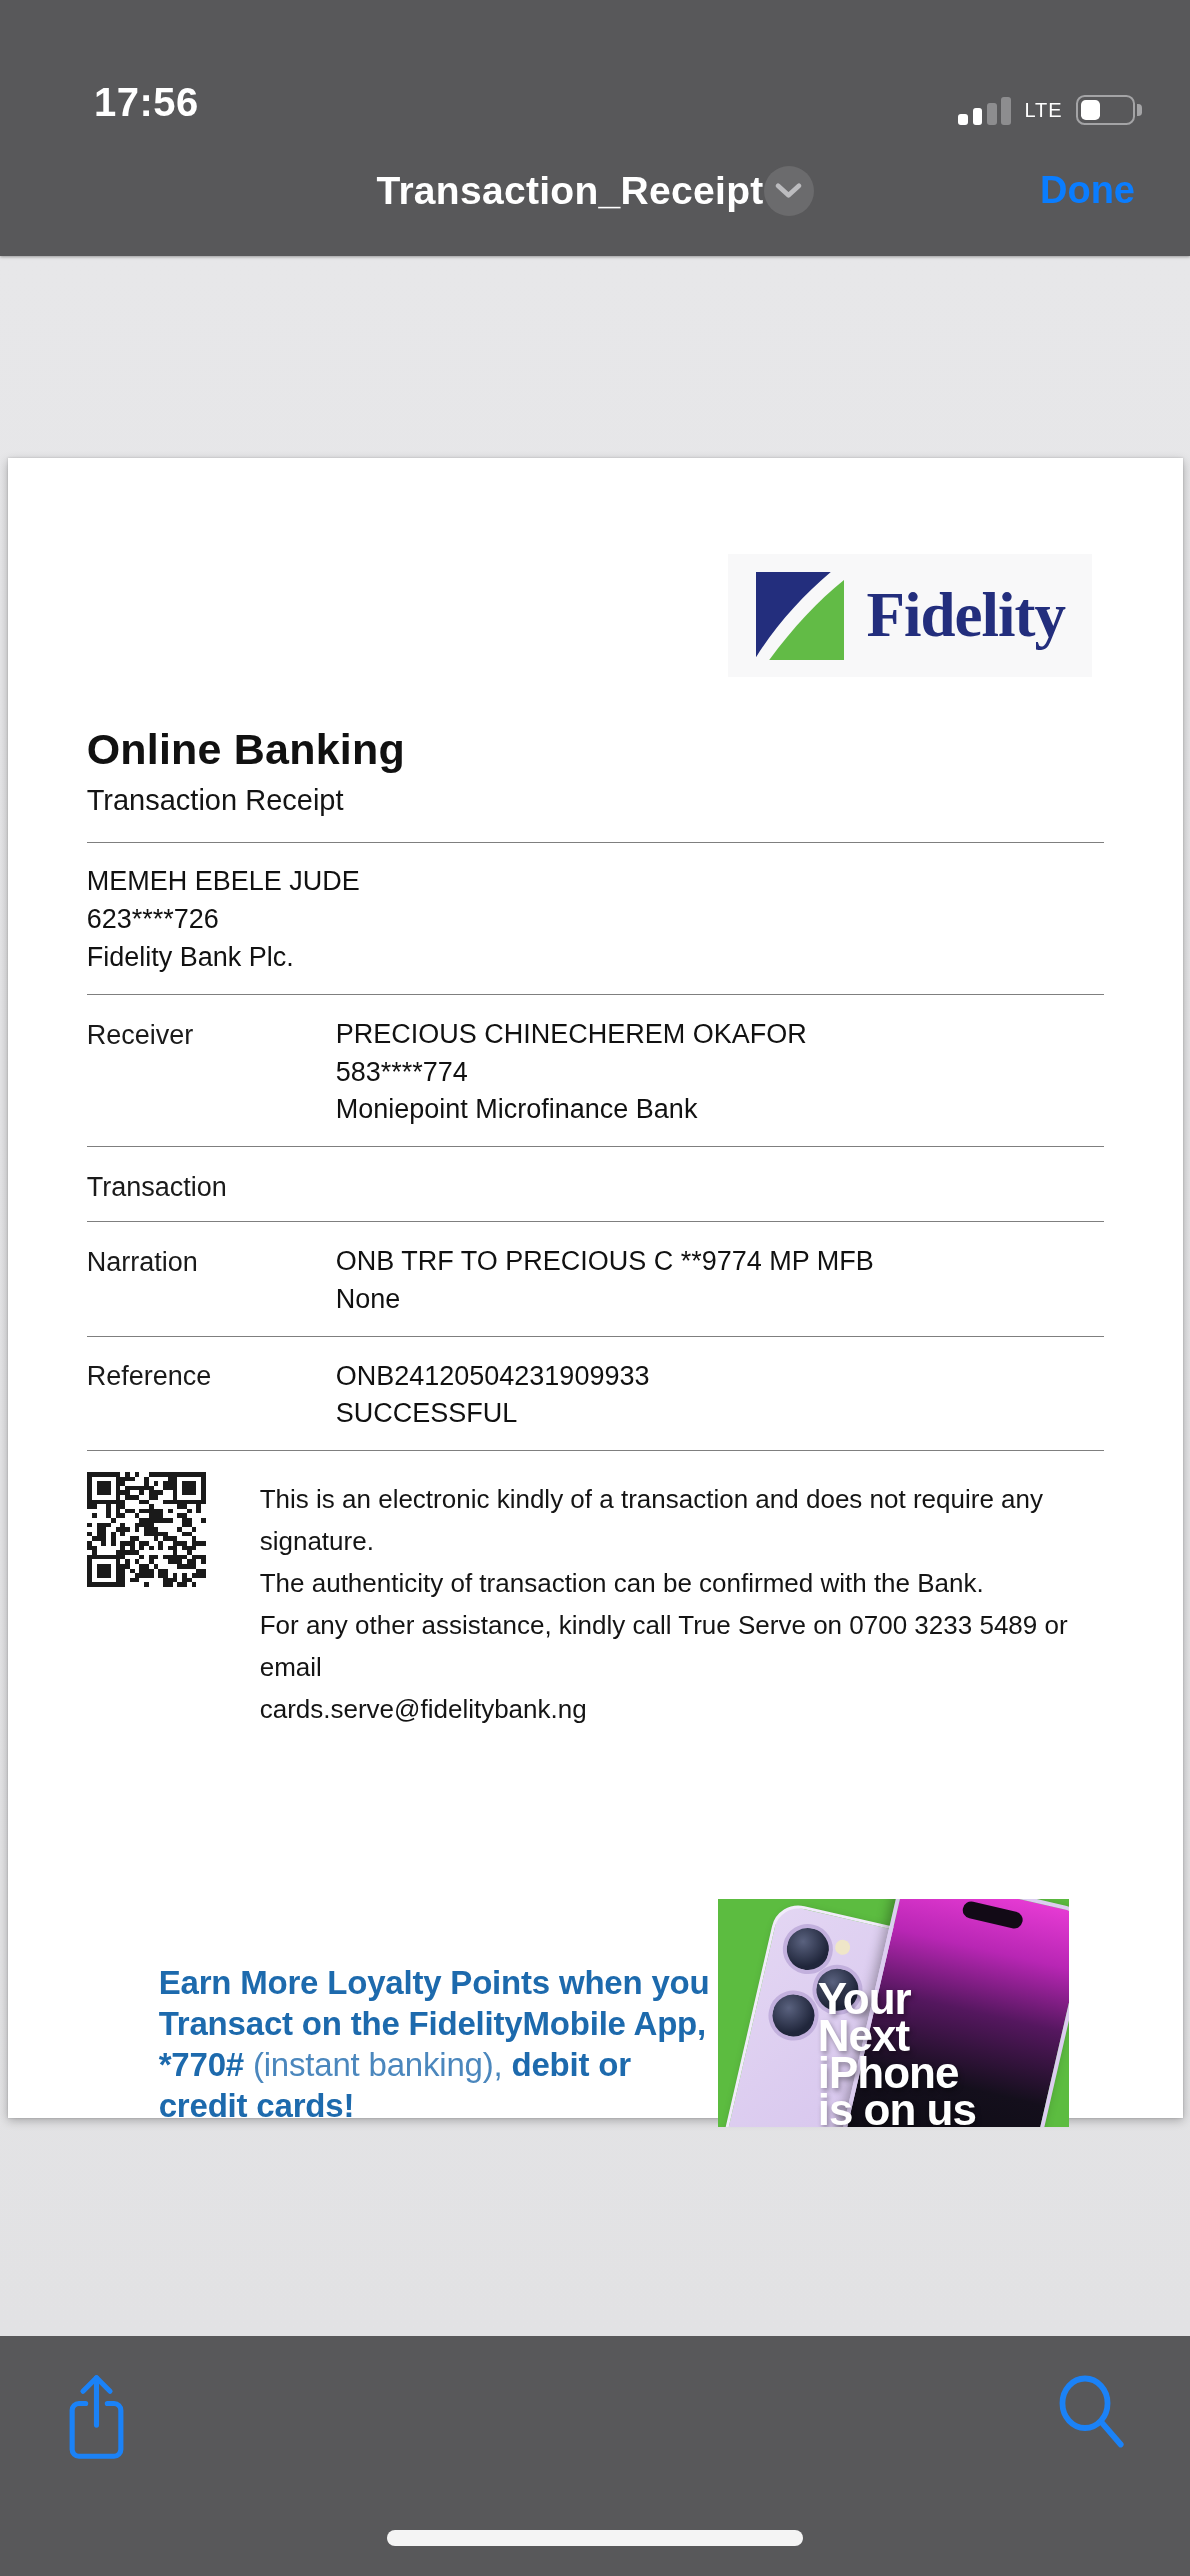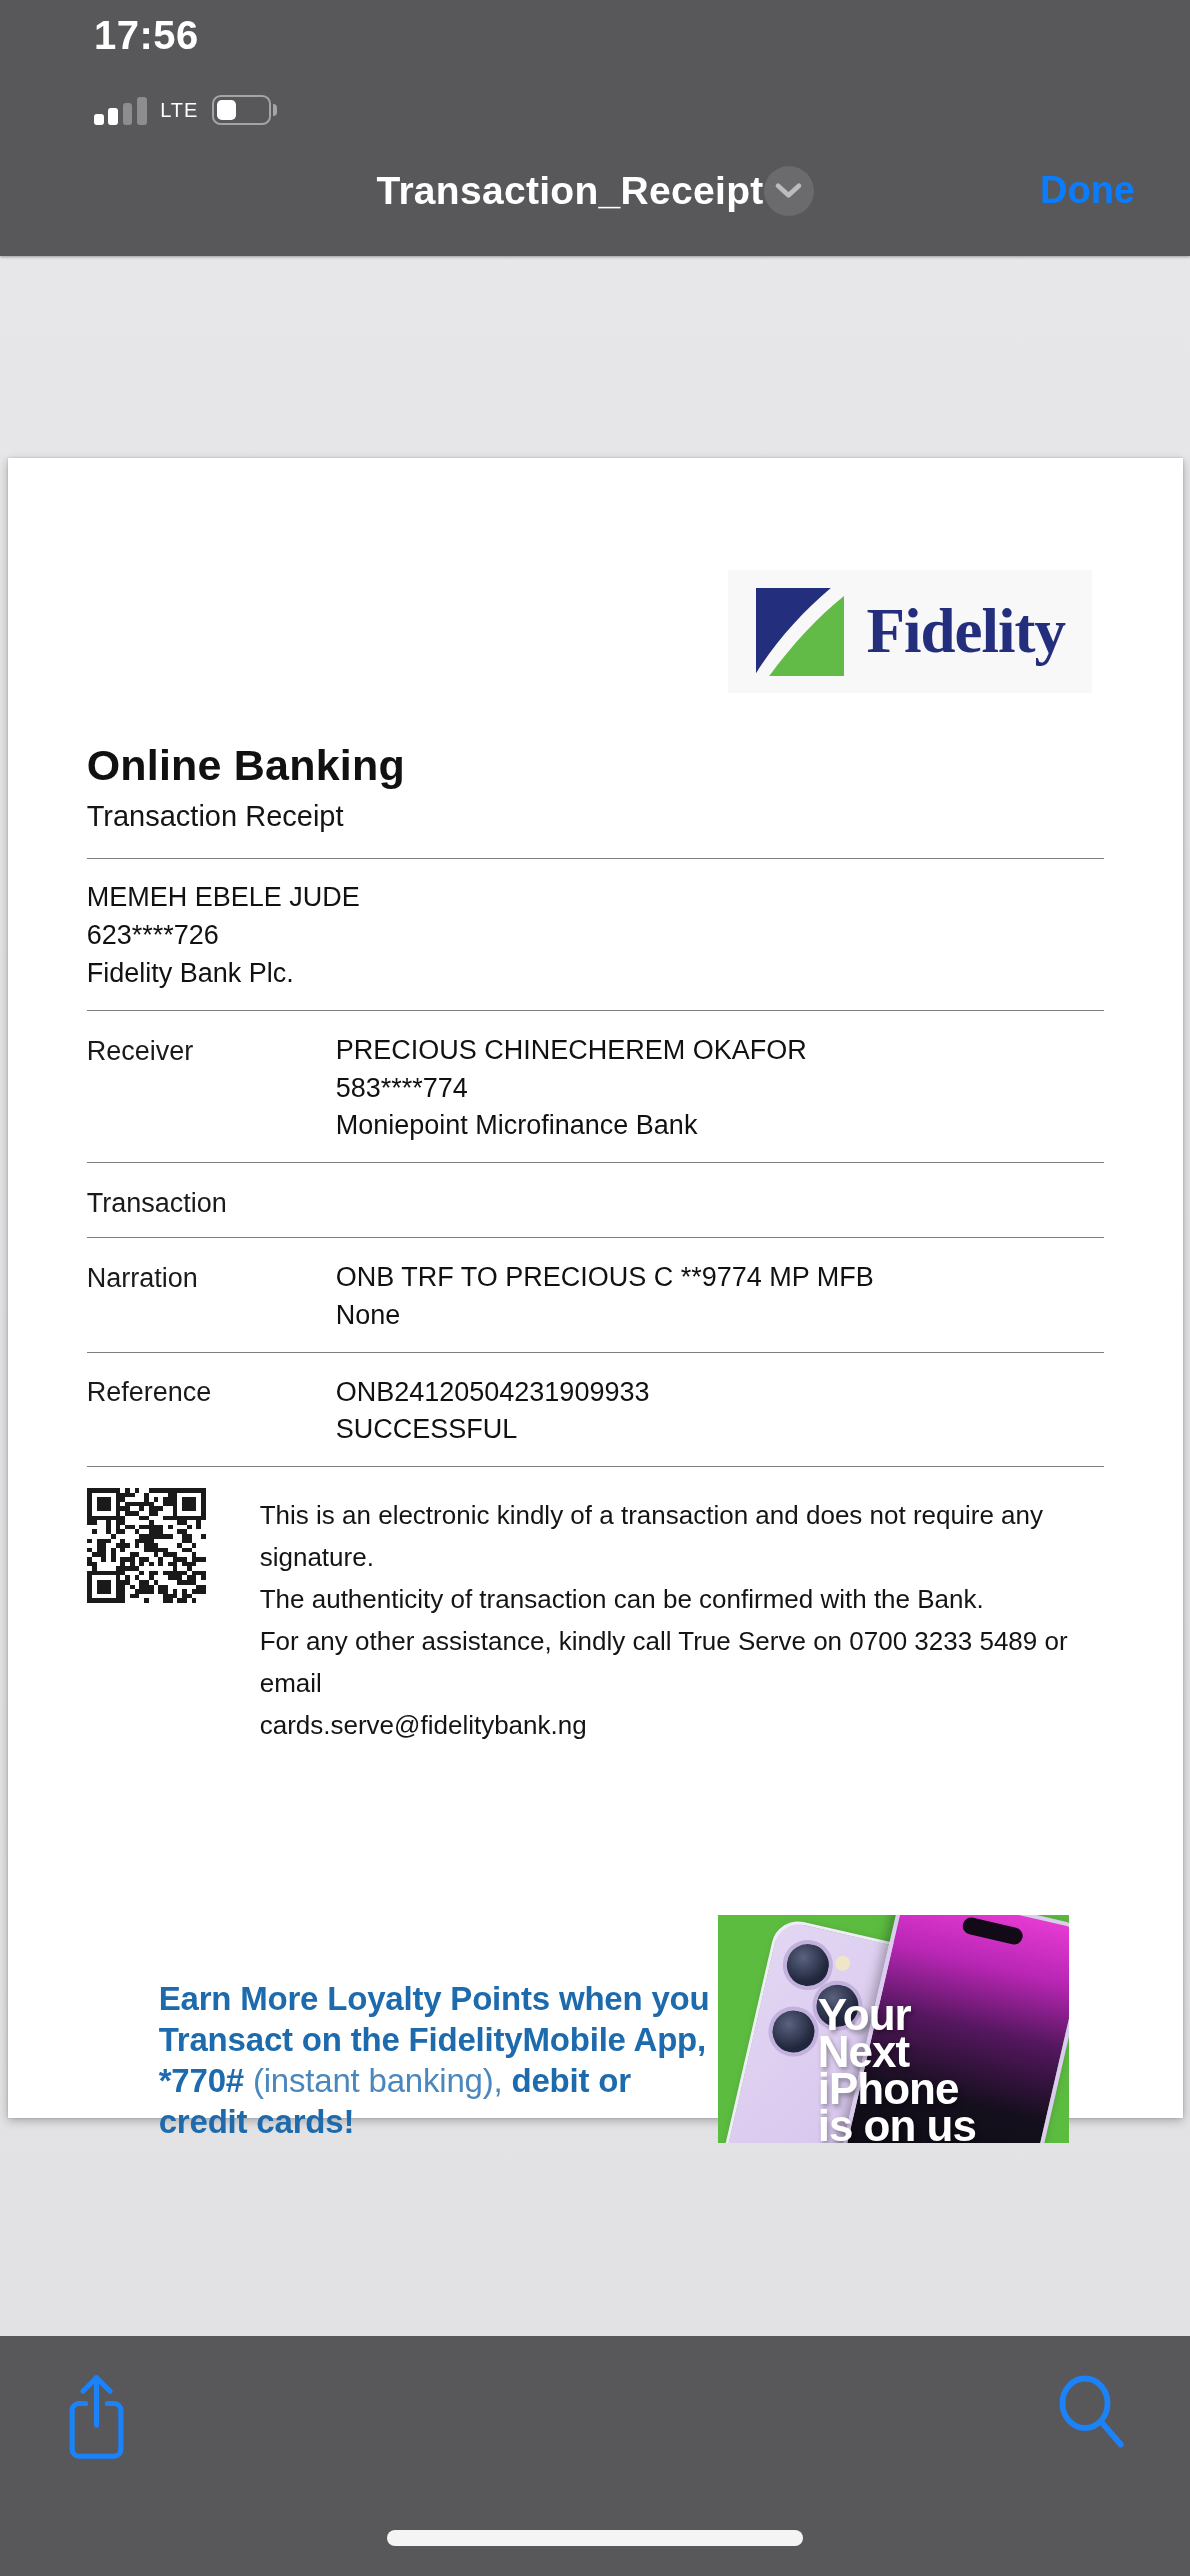--- a/index.html
+++ b/index.html
@@ -12,22 +12,22 @@
     -webkit-font-smoothing:antialiased;
   }
   
   .chrome{
     background:#58585a;
     flex:0 0 auto;
     box-shadow:0 1px 2.9px rgba(0,0,0,.35);
     position:relative;z-index:5;
   }
   .status-bar{
-    height:125px;display:flex;align-items:flex-start;justify-content:space-between;
-    padding:13.4px 55px 0 94px;box-sizing:border-box;flex-direction:column;
+    height:125px;display:flex;align-items:flex-end;justify-content:space-between;
+    padding:13.4px 55px 0 94px;box-sizing:border-box;
   }
   .time{color:#ffffff;font-size:40px;font-weight:600;letter-spacing:0.5px;}
   .status-right{display:flex;align-items:center;gap:13.4px;}
   .signal{display:flex;align-items:flex-end;gap:4.8px;height:29px;}
   .signal span{width:9.6px;border-radius:2.9px;background:#ffffff;display:block;}
   .signal .b1{height:10.5px}.signal .b2{height:16.3px}
   .signal .b3{height:22px;background:#8d8d8f}.signal .b4{height:28px;background:#8d8d8f}
   .lte{color:#ffffff;font-size:20px;font-weight:500;letter-spacing:1px;}
   .battery{position:relative;width:59px;height:30px;}
   .battery .shell{position:absolute;inset:0;border:2.9px solid #a4a4a6;border-radius:8.6px;}
@@ -45,21 +45,21 @@
   .chevron-btn{
     width:50px;height:50px;border-radius:50%;background:#6b6b6d;
     display:flex;align-items:center;justify-content:center;pointer-events:auto;
   }
   .done{margin-left:auto;color:#0a7dff;font-size:38px;font-weight:600;}
   
   .content{flex:1 1 auto;position:relative;background:linear-gradient(#e7e7e9, #e2e2e4);}
   .page{
     position:absolute;left:7.7px;top:202px;width:1175px;height:1660px;
     background:#ffffff;box-sizing:border-box;
-    padding:16px 79px;
+    padding:0 79px;
     box-shadow:0 2.9px 9.6px rgba(0,0,0,.28), 0 0 1.9px rgba(0,0,0,.18);
   }
   .logo-row{display:flex;justify-content:flex-end;margin-top:96px;}
   .logo-box{
     width:364px;height:123px;background:#f8f8f9;
     display:flex;align-items:center;justify-content:center;gap:21px;
     padding:0 9.6px;box-sizing:border-box;margin-right:11.5px;
   }
   .logo-mark{width:90px;height:88px;flex:0 0 auto;}
   .logo-text{

